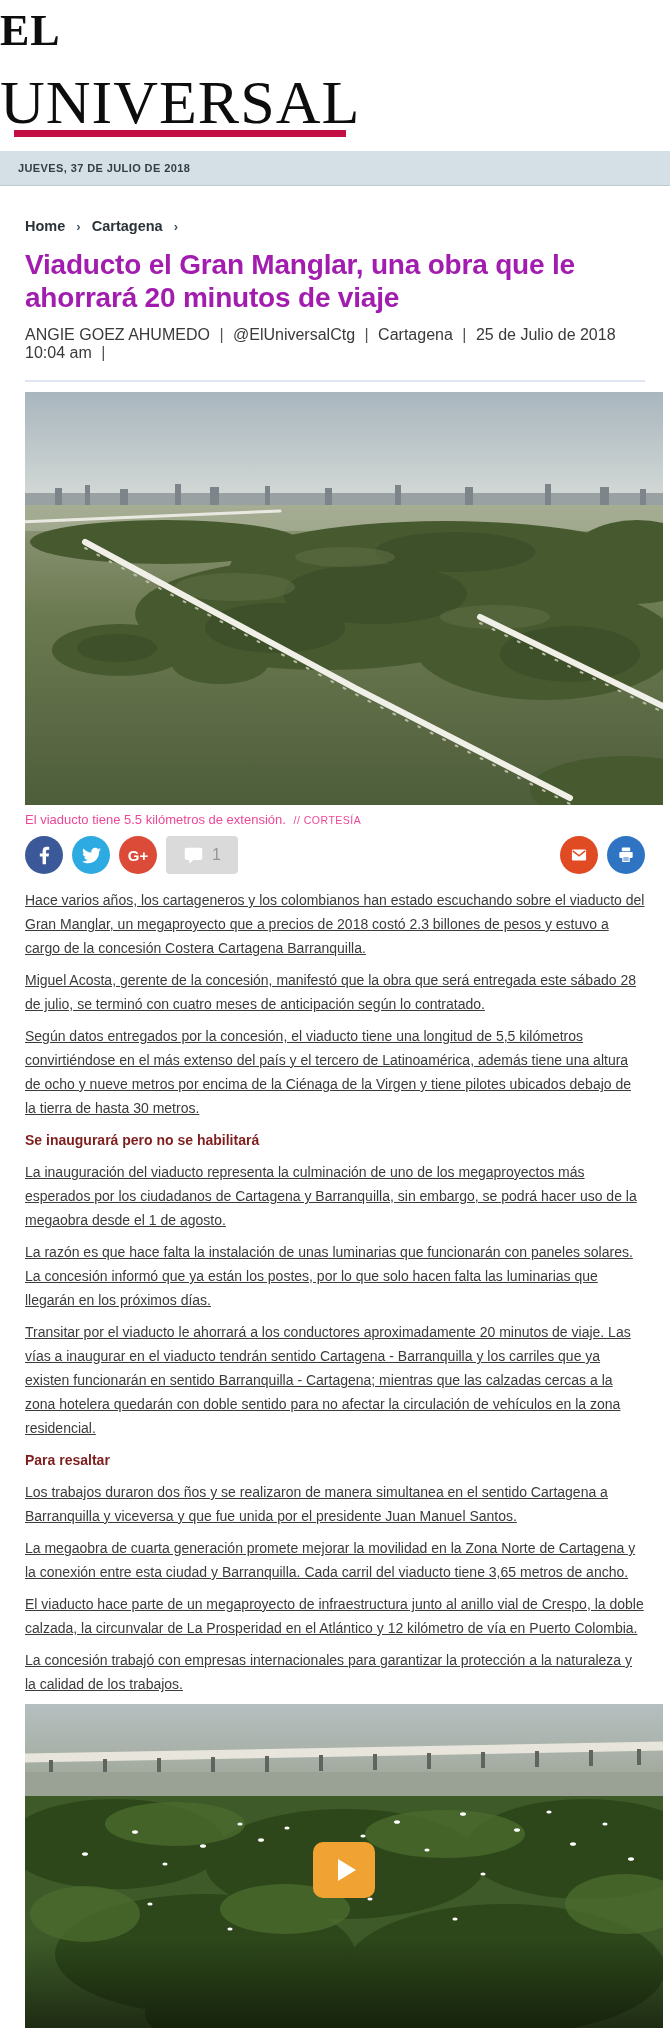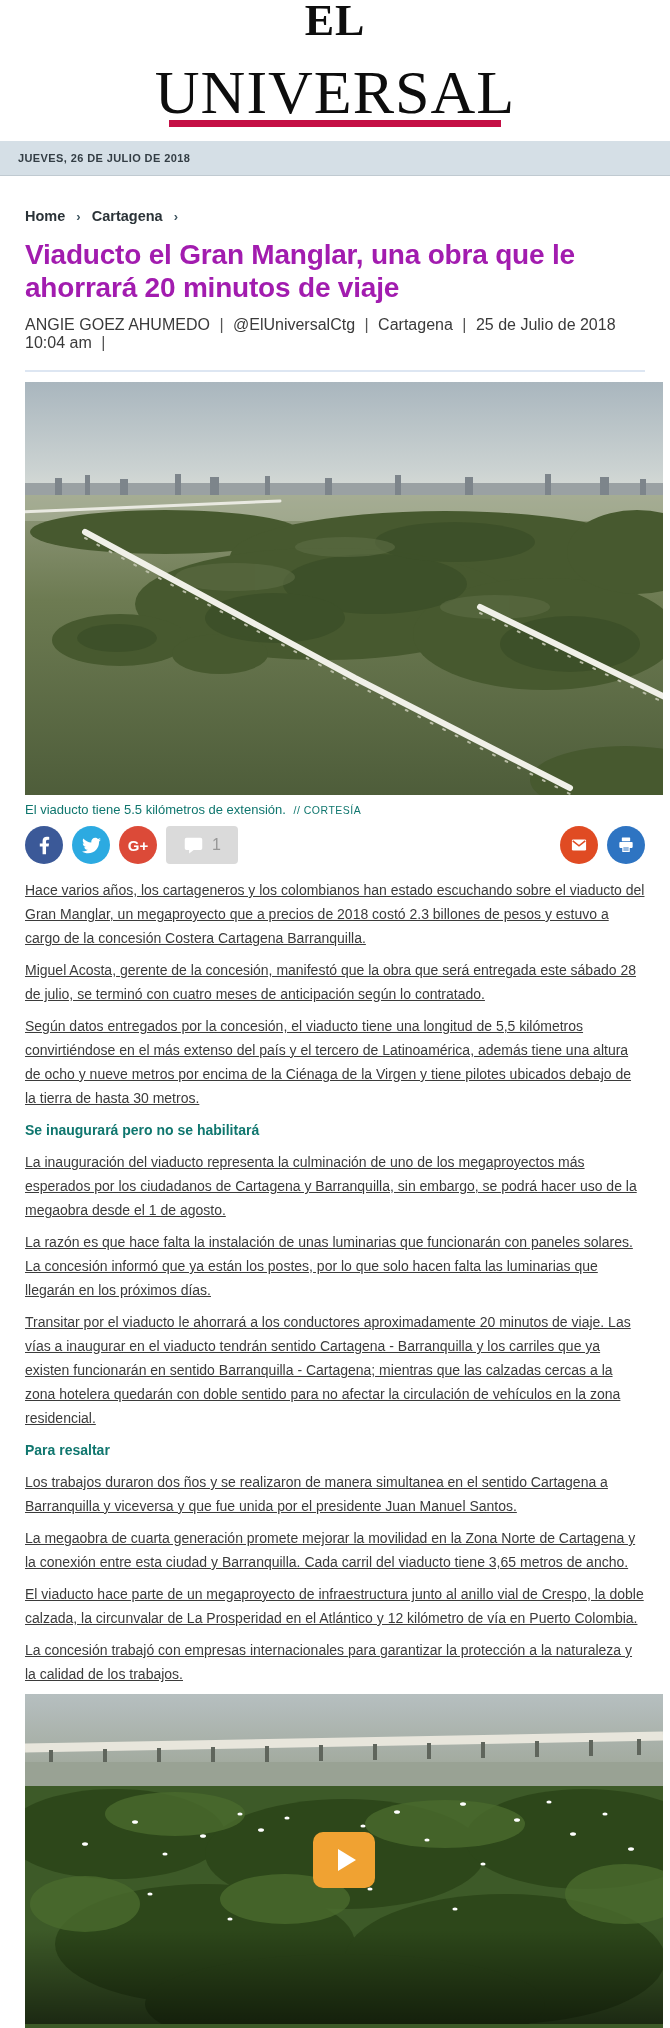--- a/index.html
+++ b/index.html
@@ -1,20 +1,20 @@
 <!DOCTYPE html>
 <html><head>
 <meta charset="utf-8">
 <style>
   * { margin:0; padding:0; box-sizing:border-box; }
   body { background:#ffffff; font-family:"Liberation Sans", sans-serif; }
   .page { width:670px; height:2028px; margin:0 auto; background:#fff; overflow:hidden; }
 
   
-  .masthead { text-align:center; }
+  .masthead { padding-top:10px; }
   .logo { display:inline-block; text-decoration:none; color:#0d0d0d; cursor:pointer; }
   .logo-el { display:block; font-family:"Liberation Serif", serif; font-weight:bold; font-size:44px; line-height:42px; letter-spacing:1px; }
   .logo-universal { display:block; font-family:"Liberation Serif", serif; font-weight:normal; font-size:62px; line-height:50px; letter-spacing:1px;margin-top:25px; }
   .logo-rule { display:block; width:332px; height:7px; background:#c40f45; margin:3px auto 0; }
 
   
   .datebar { margin-top:14px; height:35px; background:#d5dfe6; border-bottom:1px solid #c0cad1;
              display:flex; align-items:center; padding-left:18px;
              font-size:11px; font-weight:bold; color:#333d44; letter-spacing:.4px; }
 
@@ -29,42 +29,42 @@
 
   .byline { margin-top:12px; font-size:16px; color:#3a3a3a; }
   .byline .sep { color:#555; padding:0 5px; }
 
   .divider { margin-top:18px; border-top:2px solid #dde6f2; }
 
   
   .hero { margin-top:10px; width:638px; height:413px; overflow:hidden; background:#7b8663; }
   .hero svg { display:block; width:638px; height:413px; }
 
-  .caption { margin-top:7px; font-size:13px; color:#0f766e; }
+  .caption { margin-top:7px; font-size:13px; color:#ec4899; }
   .caption .credit { font-size:10.5px; letter-spacing:.5px; margin-left:4px; }
 
   
   .share-row { margin-top:9px; display:flex; align-items:center; }
   .share-btn { width:38px; height:38px; border-radius:50%; border:none; margin-right:9px;
                display:flex; align-items:center; justify-content:center; cursor:pointer; padding:0; }
   .share-btn svg { display:block; }
   .fb { background:#3b5998; }
   .tw { background:#2caae1; }
   .gp { background:#dc4a38; color:#fff; font-weight:bold; font-size:15px; }
   .comment-pill { height:38px; width:72px; border-radius:4px; background:#dadada; border:none;
                   display:flex; align-items:center; justify-content:center; gap:8px; cursor:pointer; margin-right:9px; }
   .comment-count { font-size:16px; color:#979797; }
   .spacer { flex:1; }
   .em { background:#e04b23; margin-right:9px; }
   .pr { background:#2e74c2; margin-right:0; }
 
   
   article { margin-top:14px; }
   article p { font-size:14px; line-height:24px; color:#3b3b3b; margin-bottom:8px;text-decoration:underline; }
-  article h3 { font-size:14px; line-height:24px; color:#0f766e; margin:8px 0 8px; }
+  article h3 { font-size:14px; line-height:24px; color:#7f1d1d; margin:8px 0 8px; }
 
   
   .video { position:relative; margin-top:8px; width:638px; height:426px; overflow:hidden; background:#3d5a28; cursor:pointer; }
   .video svg.scene { display:block; width:638px; height:330px; }
   .play { position:absolute; left:50%; top:138px; transform:translateX(-50%);
           width:62px; height:56px; border:none; border-radius:10px; background:#f0a232;
           display:flex; align-items:center; justify-content:center; cursor:pointer; }
   .play .tri { width:0; height:0; border-top:11px solid transparent; border-bottom:11px solid transparent;
                border-left:18px solid #ffffff; margin-left:5px; }
   .video-caption { position:absolute; left:0; right:0; bottom:26px; text-align:center;
@@ -78,21 +78,21 @@
 
   <header class="masthead">
     <a class="logo">
       <span class="logo-el">EL</span>
       <span class="logo-universal">UNIVERSAL</span>
       <span class="logo-rule"></span>
     </a>
   </header>
 
   <div class="datebar">
-    <span>JUEVES, 26 DE JULIO DE 2018</span>
+    <span>JUEVES, 37 DE JULIO DE 2018</span>
   </div>
 
   <div class="content">
 
     <nav class="breadcrumb">
       <a>Home</a>
       <span class="sep">›</span>
       <a>Cartagena</a>
       <span class="sep">›</span>
     </nav>

